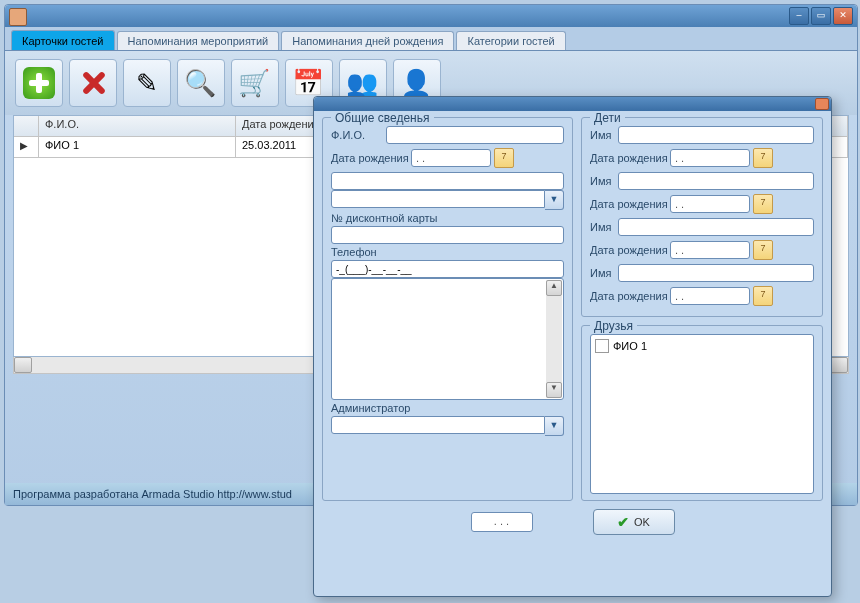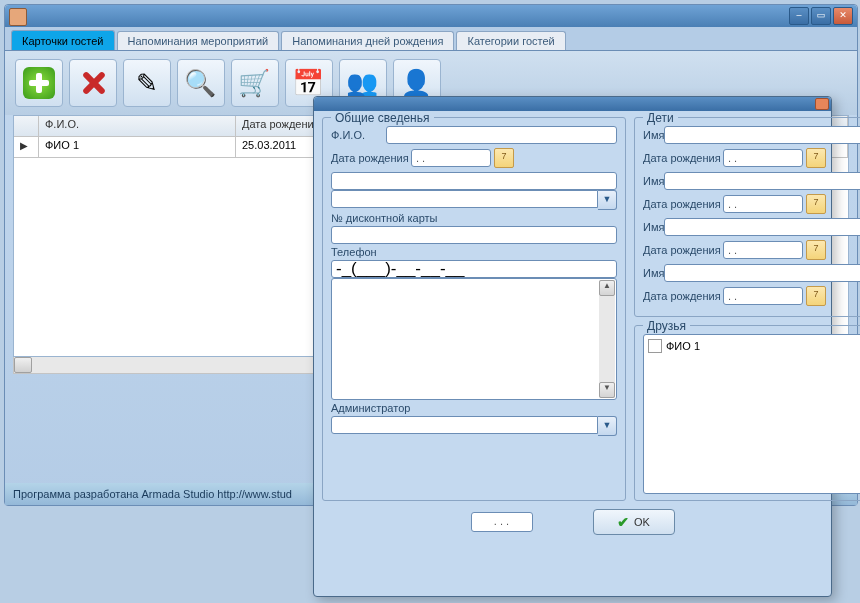--- a/index.html
+++ b/index.html
@@ -33,21 +33,21 @@
   .dialog{position:absolute;left:313px;top:96px;width:517px;height:499px;background:#c4d9ef;border:1px solid #4a6a8a;border-radius:4px;box-shadow:4px 4px 12px rgba(0,0,0,0.25);}
   .dlg-title{height:14px;background:linear-gradient(#5a8fc4,#3a6ea5);border-radius:4px 4px 0 0;position:relative;}
   .dlg-close{position:absolute;right:2px;top:1px;width:12px;height:10px;background:#e8865a;border:1px solid #a05030;border-radius:2px;}
   .dlg-body{display:flex;padding:6px 8px 4px 8px;gap:8px;}
   .gb{border:1px solid #8aa5c4;border-radius:3px;padding:8px 8px 6px 8px;position:relative;}
   .gb-title{position:absolute;top:-7px;left:8px;background:#c4d9ef;padding:0 4px;color:#2a4a6a;font-size:12px;}
   .left-col{flex:1;display:flex;flex-direction:column;gap:0px;}
   .right-col{width:242px;display:flex;flex-direction:column;gap:8px;}
   .gb-form .frow{display:flex;align-items:center;margin-bottom:4px;}
   .lbl{color:#2a4a6a;font-size:11px;}
-  .inp{flex:1;height:18px;border:1px solid #6b8db5;border-radius:3px;background:#fff;padding:0 4px;font-size:17px;box-sizing:border-box;}
+  .inp{flex:1;height:18px;border:1px solid #6b8db5;border-radius:3px;background:#fff;padding:0 4px;font-size:10px;box-sizing:border-box;}
   .date-inp{width:80px;height:18px;border:1px solid #6b8db5;border-radius:3px;background:#fff;padding:0 4px;box-sizing:border-box;color:#555;font-size:11px;line-height:16px;}
   .cal-btn{width:18px;height:18px;border:1px solid #c49a4a;background:linear-gradient(#fce8b0,#f4d47a);border-radius:2px;margin-left:3px;font-size:9px;line-height:14px;text-align:center;color:#805a1a;}
   .stack-lbl{margin-top:2px;margin-bottom:2px;}
   .dd{display:flex;}
   .dd .arrow{width:18px;height:18px;background:linear-gradient(#e8f0fa,#c4d8ee);border:1px solid #6b8db5;border-left:none;border-radius:0 3px 3px 0;color:#2a5a8a;font-size:9px;text-align:center;line-height:16px;}
   .dd .inp{border-radius:3px 0 0 3px;}
   .notes{height:120px;border:1px solid #6b8db5;border-radius:3px;background:#fff;position:relative;}
   .notes .sb{position:absolute;right:1px;top:1px;bottom:1px;width:16px;background:#e8e8e8;}
   .notes .sb .up,.notes .sb .dn{height:14px;background:linear-gradient(#f0f0f0,#d4d4d4);border:1px solid #a0a0a0;border-radius:2px;font-size:8px;text-align:center;color:#555;}
   .notes .sb .dn{position:absolute;bottom:0;left:0;right:0;}

